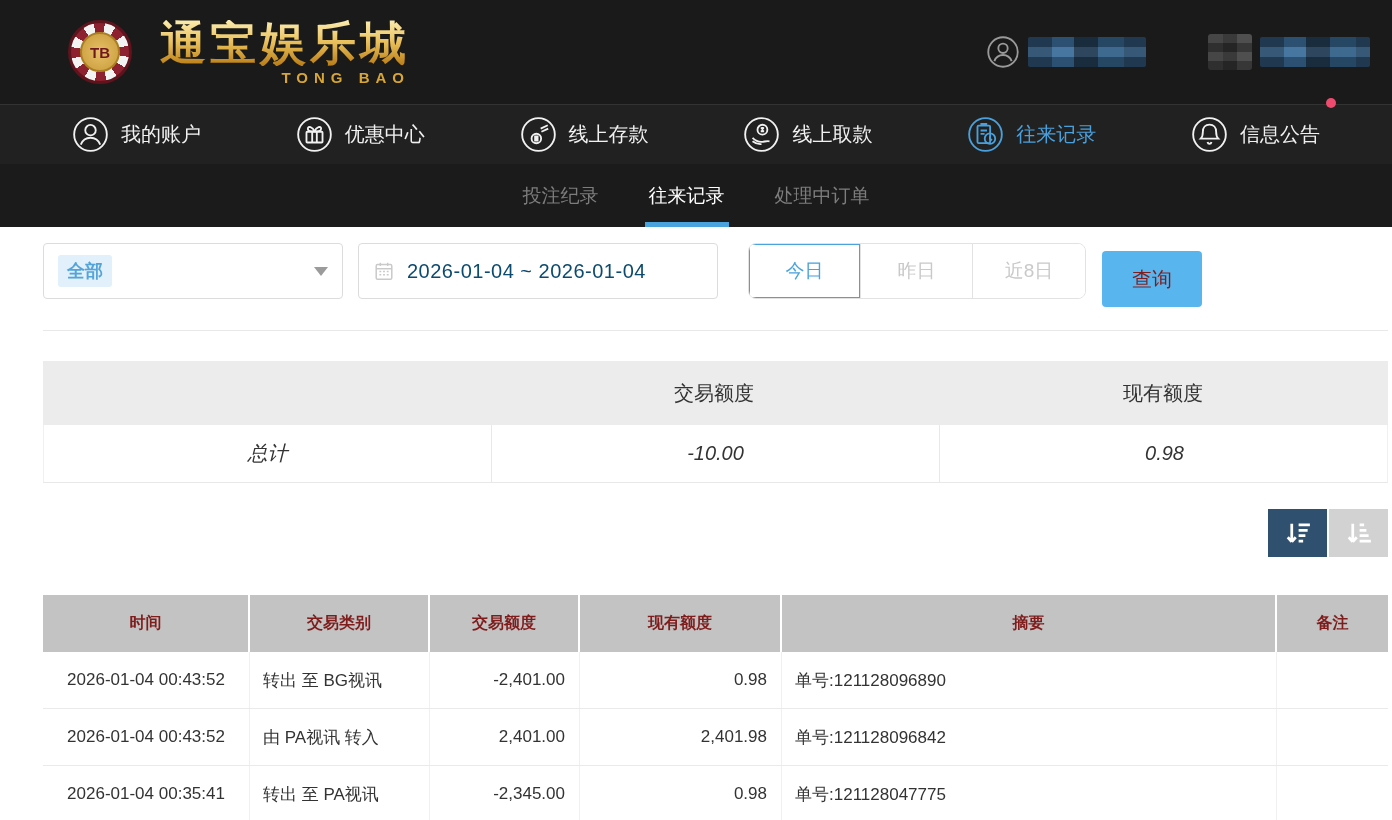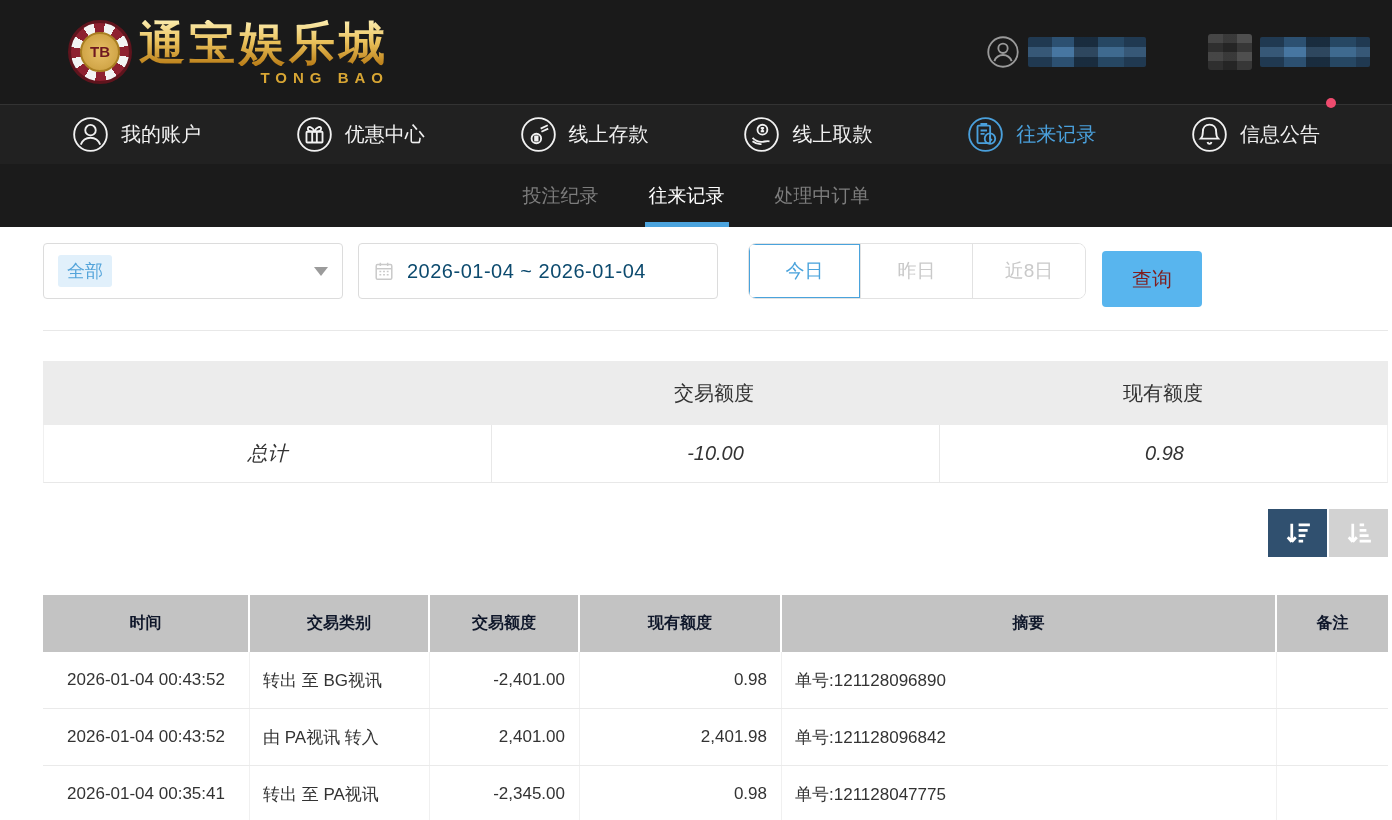--- a/index.html
+++ b/index.html
@@ -3,21 +3,21 @@
 <meta charset="utf-8">
 <style>
   * { margin:0; padding:0; box-sizing:border-box; }
   html,body { width:1392px; height:820px; overflow:hidden; background:#fff;
     font-family:"Liberation Sans","DejaVu Sans",sans-serif; }
 
   .page { width:1392px; height:820px; position:relative; }
 
   
   .header { height:104px; background:#1a1a1a; display:flex; align-items:center; padding:0 22px 0 68px; }
-  .logo { display:flex; gap:7px; }
+  .logo { display:flex; align-items:center; gap:28px; }
   .chip { width:64px; height:64px; border-radius:50%;
     background:repeating-conic-gradient(from 10deg,#f3f3f3 0 22deg,#8e2130 22deg 45deg);
     border:3px solid #5f141d; display:flex; align-items:center; justify-content:center; }
   .chip-inner { width:40px; height:40px; border-radius:50%; background:radial-gradient(#e8c068,#c79a3a);
     border:2px solid #a97f22; display:flex; align-items:center; justify-content:center;
     font-weight:bold; font-size:15px; color:#6e1820; }
   .logo-text { display:flex; flex-direction:column; align-items:flex-end; line-height:1; }
   .logo-main { font-size:46px; font-weight:bold; letter-spacing:4px;
     background:linear-gradient(180deg,#fcedb0 0%,#e9c05a 48%,#b97c16 100%);
     -webkit-background-clip:text; background-clip:text; color:transparent; }
@@ -53,21 +53,21 @@
     height:100%; display:flex; align-items:center; }
   .tab.active { color:#ffffff; }
   .tab.active::after { content:""; position:absolute; left:-4px; right:-4px; bottom:0;
     height:5px; background:#4ba3dd; }
 
   
   .content { padding:16px 4px 0 43px; }
 
   .filters { display:flex; align-items:center; height:56px; }
   .select-box { width:300px; height:56px; border:1px solid #dcdcdc; border-radius:4px;
-    display:flex; align-items:center; padding:0 14px; cursor:pointer; background:#fff; }
+    display:flex; align-items:center; padding:0 14px; cursor:pointer; background:#fff;font-weight:bold; }
   .chip-tag { background:#e1f0fb; color:#54a4da; font-size:18px; padding:4px 9px;
     border-radius:3px; }
   .select-caret { margin-left:auto; width:0; height:0; border-left:7px solid transparent;
     border-right:7px solid transparent; border-top:9px solid #9b9b9b; }
 
   .date-box { width:360px; height:56px; border:1px solid #dcdcdc; border-radius:4px;
     display:flex; align-items:center; padding:0 14px; margin-left:15px; gap:12px;
     cursor:pointer; background:#fff; }
   .date-text { color:#0c4a6e; font-size:20px; letter-spacing:.5px; }
 
@@ -97,21 +97,21 @@
   
   .sort-bar { width:1345px; display:flex; justify-content:flex-end; margin-top:26px; gap:2px; }
   .sort-btn { width:59px; height:48px; border:none; display:flex; align-items:center;
     justify-content:center; cursor:pointer; }
   .sort-btn.active { background:#30506f; color:#fff; }
   .sort-btn.inactive { background:#d2d2d2; color:#fff; }
 
   
   .dtable { margin-top:38px; width:1345px; font-size:17px; color:#333; }
   .d-head { display:grid; grid-template-columns:207px 180px 150px 202px 495px 111px;
-    height:57px; background:#c3c3c3; color:#0f172a; font-weight:bold; font-size:16px; }
+    height:57px; background:#c3c3c3; color:#7f1d1d; font-weight:bold; font-size:16px; }
   .d-head > div { display:flex; align-items:center; justify-content:center;
     border-right:2px solid #fff; }
   .d-head > div:last-child { border-right:none; }
   .d-row { display:grid; grid-template-columns:207px 180px 150px 202px 495px 111px;
     height:57px; border-bottom:1px solid #eaeaea; }
   .d-row > div { display:flex; align-items:center; border-right:1px solid #f0f0f0; }
   .d-row > div:last-child { border-right:none; }
   .ac { justify-content:center; }
   .al { justify-content:flex-start; padding-left:13px; }
   .ar { justify-content:flex-end; padding-right:14px; }

